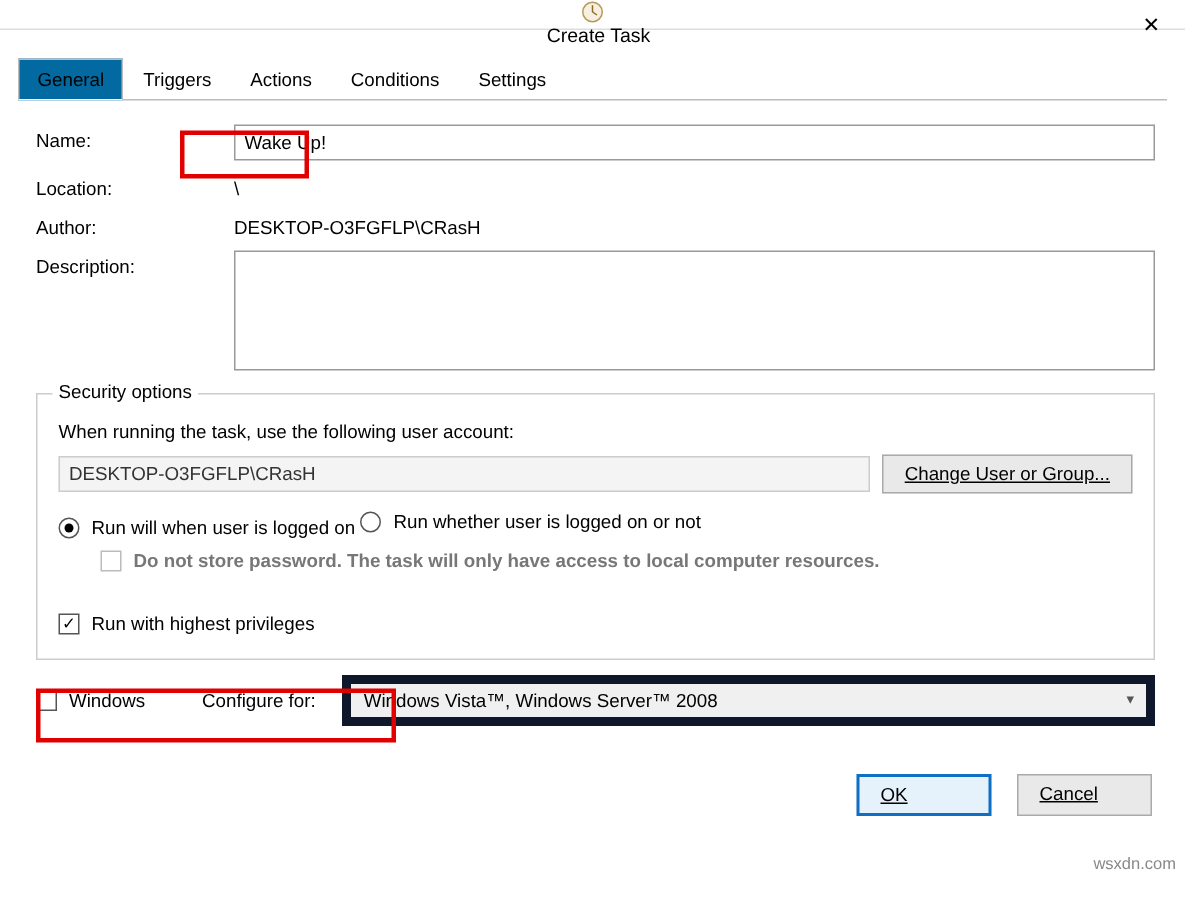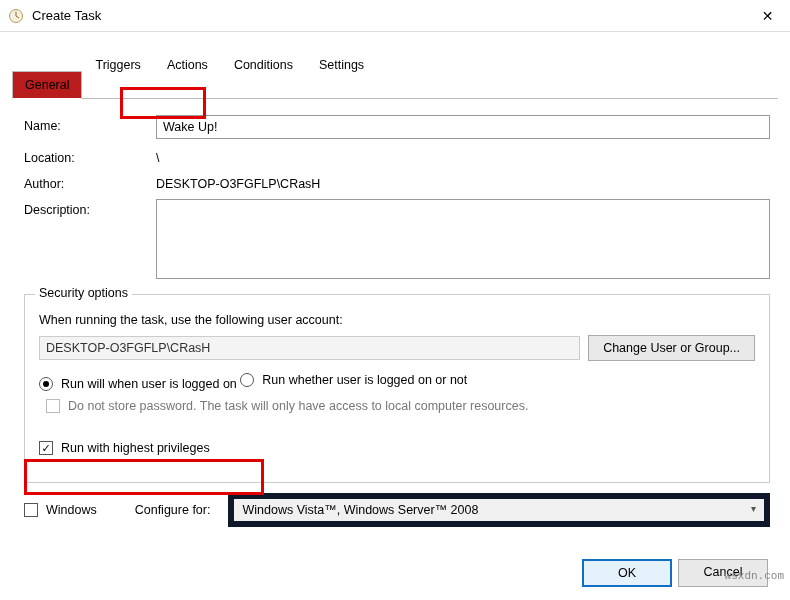--- a/index.html
+++ b/index.html
@@ -8,26 +8,27 @@
     font-family: "Segoe UI", Tahoma, sans-serif;
     font-size: 12.5px;
     background: #fff;
     color: #000;
     width: 790px;
     height: 600px;
     overflow: hidden;
     position: relative;
   }
   .titlebar {
-    height: 32px;
+    height: 20px;
     display: flex;
     align-items: center;
     border-bottom: 1px solid #ddd;
     padding: 0 0 0 8px;
     position: relative;
+    flex-direction: column;
   }
   .titlebar .icon {
     width: 16px; height: 16px;
     margin-right: 8px;
     display: inline-flex;
     align-items: center;
     justify-content: center;
   }
   .titlebar .title { font-size: 13px; }
   .titlebar .close {
@@ -48,23 +49,22 @@
   .tab {
     padding: 6px 12px 6px 12px;
     border: 1px solid transparent;
     border-bottom: none;
     position: relative;
     top: 1px;
     cursor: default;
   }
   .tab.active {
     border-color: #bbb;
-    background: #b91c1c;
+    background: #0369a1;
     border-bottom: 1px solid #fff;
-    margin-top: 20px;
   }
   .tabcontent {
     padding: 16px 20px 10px 24px;
   }
   .row {
     display: flex;
     align-items: flex-start;
     margin-bottom: 8px;
   }
   .row .label {
@@ -86,21 +86,21 @@
     color: #333;
   }
   textarea {
     height: 80px;
     resize: none;
   }
   .static-val { padding-top: 4px; }
   .section {
     border: 1px solid #ccc;
     margin-top: 12px;
-    padding: 18px 14px 23px 14px;
+    padding: 18px 14px 12px 14px;
     position: relative;
   }
   .section .legend {
     position: absolute;
     top: -9px;
     left: 10px;
     background: #fff;
     padding: 0 4px;
   }
   .sec-row {
@@ -108,22 +108,22 @@
     align-items: center;
     margin-bottom: 8px;
     gap: 8px;
   }
   .grow { flex: 1; }
   .btn {
     min-width: 75px;
     padding: 5px 14px;
     border: 1px solid #aaa;
     background: #e9e9e9;
-    text-align: center;
     cursor: default;
+    text-decoration: underline;
   }
   .btn.ok { border: 2px solid #0f6fc5; background: #e5f1fb; min-width: 90px; padding:5px 14px; }
   .btn.cancel { min-width: 90px; }
   .radio, .check {
     display: inline-flex;
     align-items: center;
     gap: 8px;
     margin: 4px 0;
   }
   .radio .dot {
@@ -144,54 +144,53 @@
     width: 14px; height: 14px;
     border: 1px solid #555;
     display: inline-flex;
     align-items: center;
     justify-content: center;
     font-size: 11px;
     line-height: 1;
   }
   .check.disabled { color: #888; }
   .check.disabled .box { border-color: #bbb; }
-  .indent { margin-left: 7px; }
+  .indent { margin-left: 28px; font-weight: bold; }
   .grey { color: #777; }
   .dropdown {
     flex: 1;
     border: 6px solid #0f172a;
     background: #f0f0f0;
     padding: 4px 22px 4px 8px;
     position: relative;
   }
   .dropdown::after {
     content: "\25BE";
     position: absolute;
     right: 8px; top: 4px;
     color: #555;
     font-size: 10px;
   }
   .footer {
     display: flex;
     justify-content: flex-end;
-    gap: 6px;
+    gap: 17px;
     padding: 14px 22px 10px 0;
   }
   .highlight-red {
     border: 3px solid #e00000;
     position: absolute;
     pointer-events: none;
   }
   .watermark {
     position: absolute;
     right: 6px;
     bottom: 18px;
     font-size: 11px;
     color: #888;
-    font-family: Liberation Mono, monospace;
   }
 </style>
 </head>
 <body>
 
 <div class="titlebar">
   <span class="icon">
     <svg width="16" height="16" viewBox="0 0 16 16">
       <circle cx="8" cy="8" r="6.5" fill="#f7efe0" stroke="#b89a5a" stroke-width="1"></circle>
       <line x1="8" y1="8" x2="8" y2="3.5" stroke="#8a6d2b" stroke-width="1"></line>

